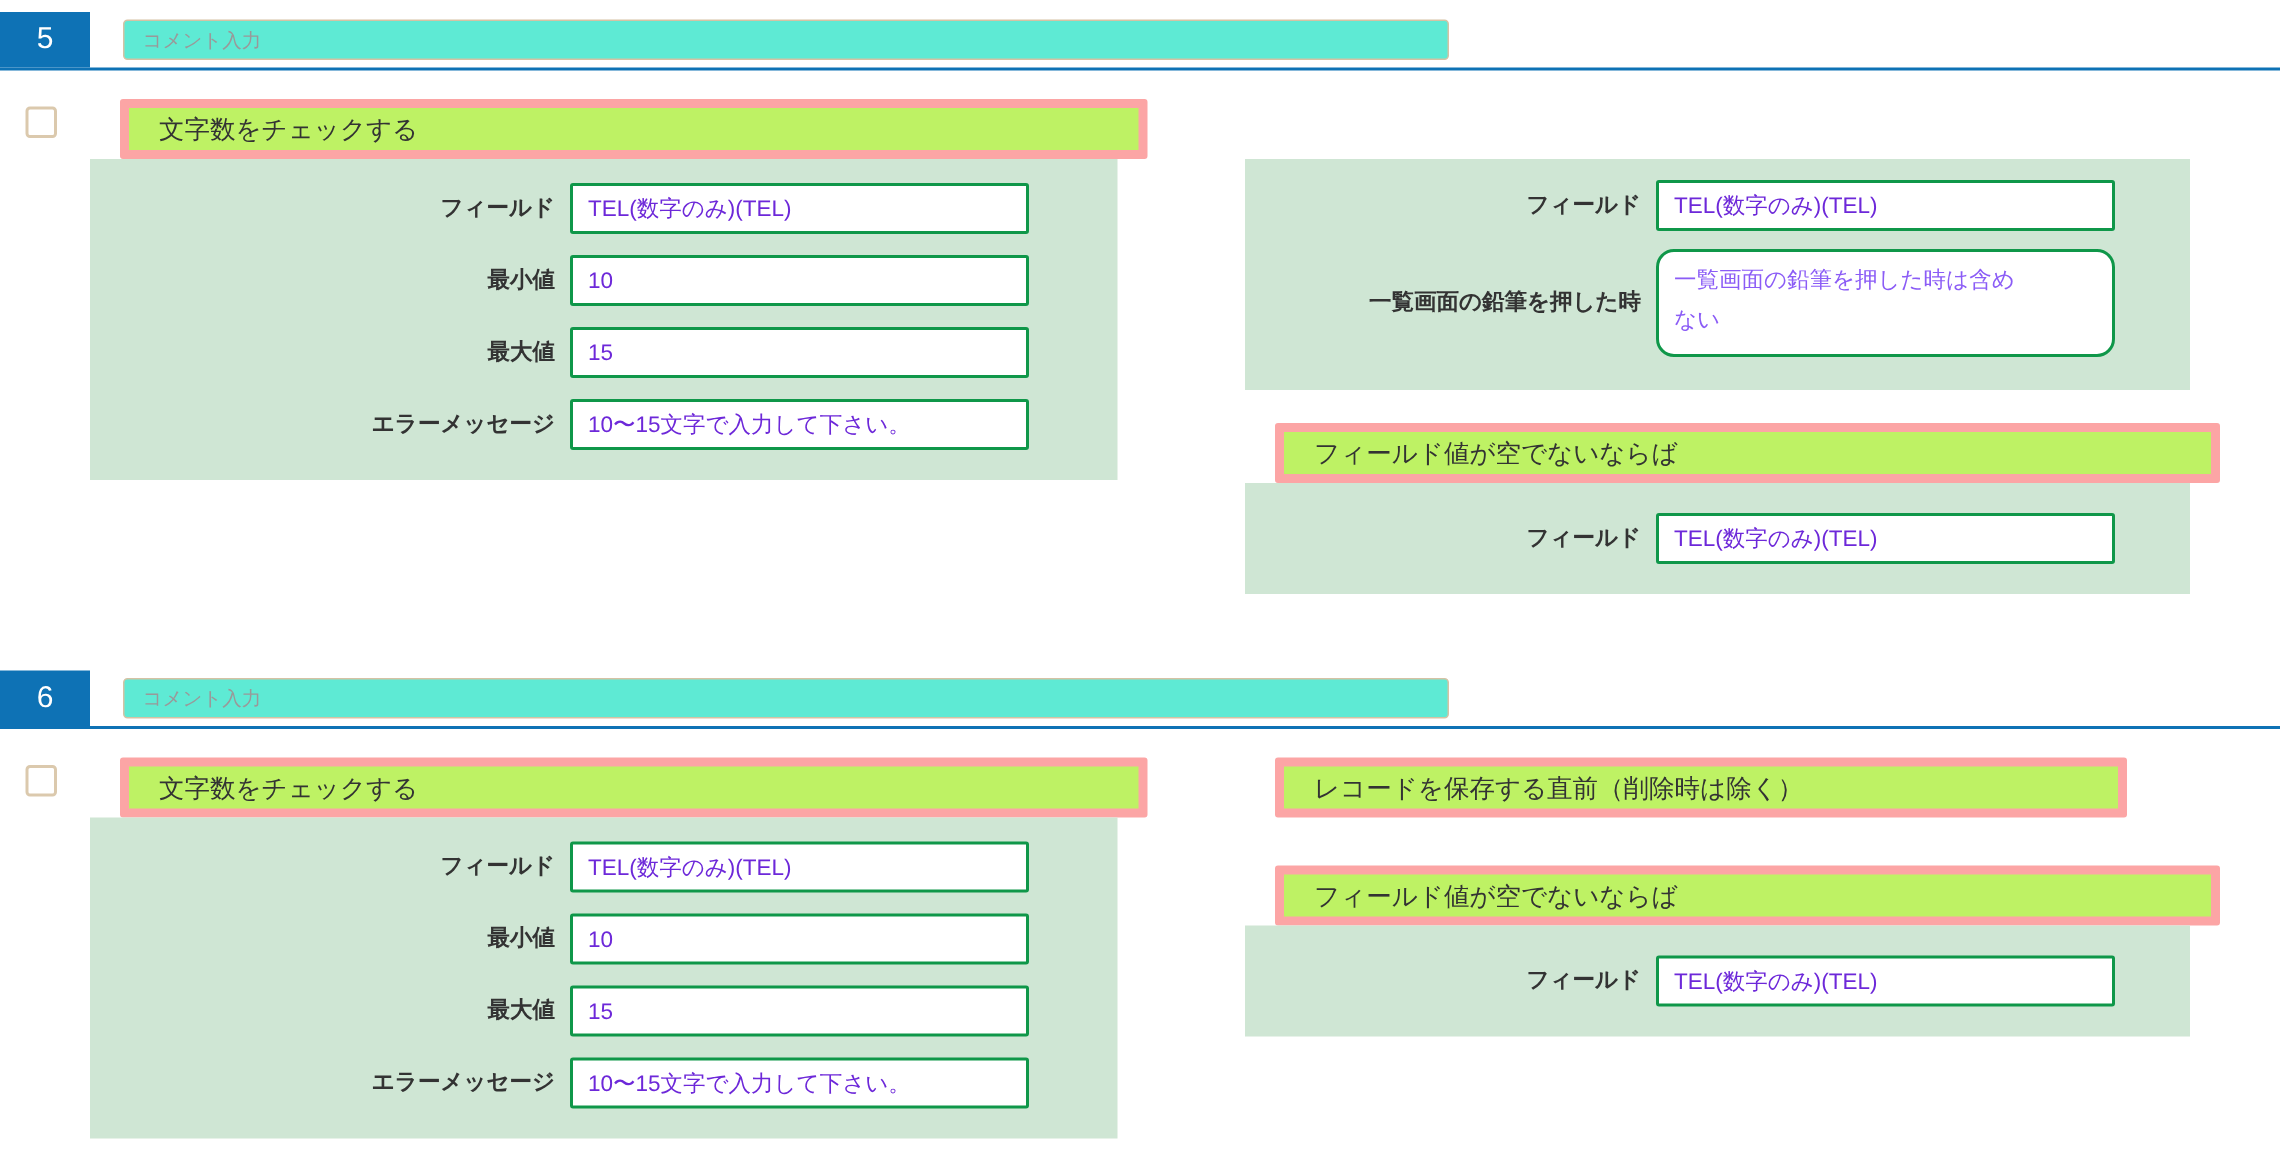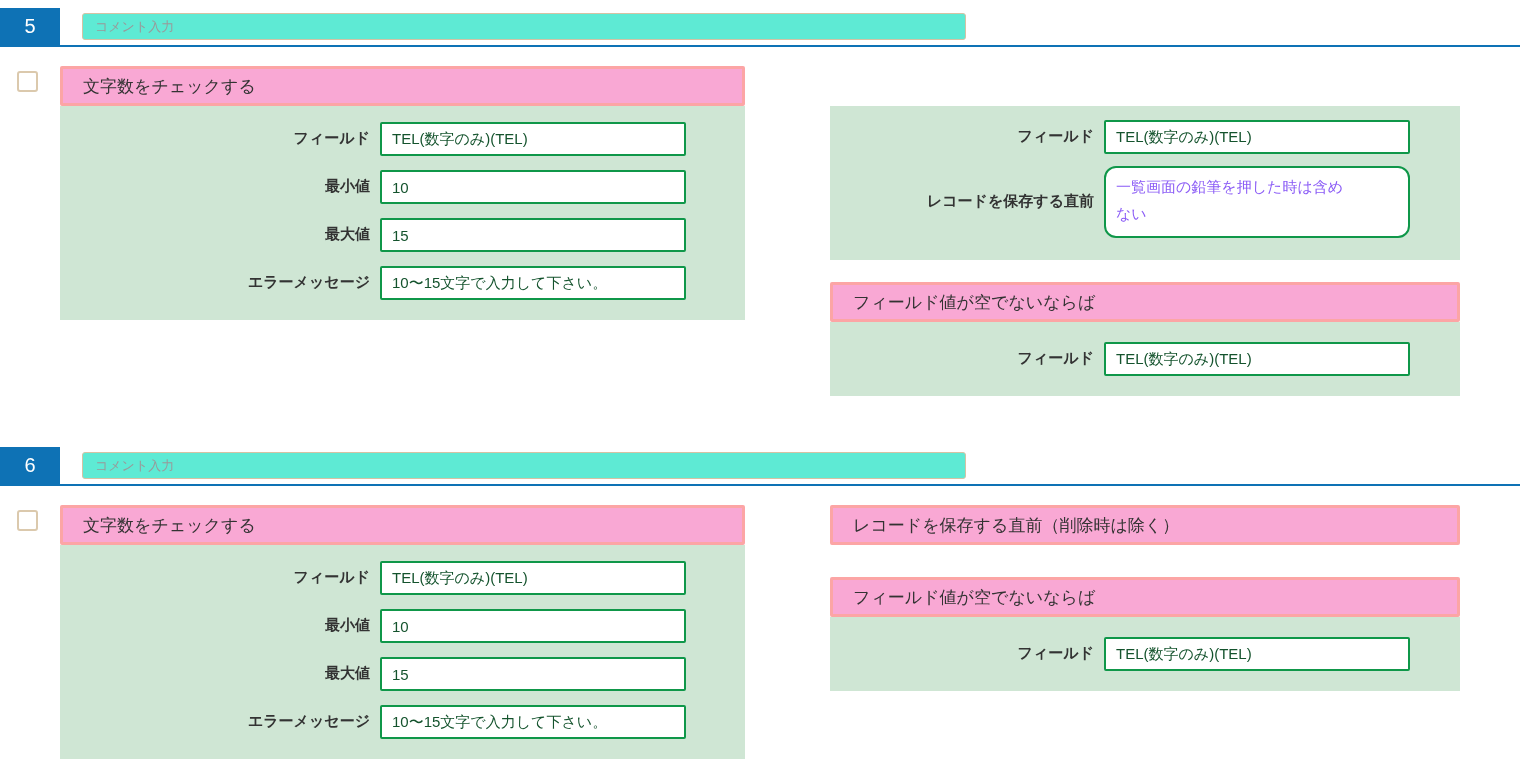--- a/index.html
+++ b/index.html
@@ -24,42 +24,41 @@
     font-size:13px; color:#555; padding:0 12px; outline:none;
     font-family:inherit;
   }
   .comment::placeholder { color:#999; opacity:1; }
   .cb {
     position:absolute; left:17px; width:21px; height:21px;
     -webkit-appearance:none; appearance:none;
     border:2px solid #dbc9ad; border-radius:3px; background:#fff; cursor:pointer;
   }
   .bh {
-    position:absolute; height:40px; background:#f9a8d4;
-    border:3px solid #fca5a5; border-radius:2px;
+    position:absolute; height:40px; background:#bef264;
+    border:6px solid #fca5a5; border-radius:2px;
     display:flex; align-items:center; padding-left:20px;
-    font-size:17px; color:#333;
+    font-size:17px; color:#333;margin-left:20px;
   }
   .bb {
     position:absolute; background:#cfe6d4; overflow:hidden;
   }
   .row {
     display:flex; align-items:center; gap:10px; margin-bottom:14px;
   }
   .lbl {
     text-align:right; font-weight:bold; font-size:15px; color:#333;
     line-height:1.3;
-    font-family:Liberation Serif, serif;
   }
   .lcol .lbl { flex:0 0 310px; }
   .rcol .lbl { flex:0 0 264px; }
   .inp {
     width:306px; height:34px; background:#fff;
     border:2px solid #0f9749; border-radius:2px;
-    font-size:15px; color:#14532d; padding:0 10px; outline:none;
+    font-size:15px; color:#6d28d9; padding:0 10px; outline:none;
     font-family:inherit;
   }
   .ta {
     width:306px; height:72px; background:#fff;
     border:2px solid #0f9749; border-radius:12px;
     font-size:15px; color:#8b5cf6; padding:5px 10px; outline:none;
     font-family:inherit; line-height:1.8; resize:none; overflow:hidden;
   }
 </style>
 </head>
@@ -91,21 +90,21 @@
       <input class="inp" type="text" value="10〜15文字で入力して下さい。" style="">
     </div>
   </div>
 
   <div class="bb rcol" style="left:830px;top:106px;width:630px;height:154px;padding-top:14px">
     <div class="row" style="margin-bottom:12px">
       <div class="lbl">フィールド</div>
       <input class="inp" type="text" value="TEL(数字のみ)(TEL)" style="">
     </div>
     <div class="row">
-      <div class="lbl">レコードを保存する直前</div>
+      <div class="lbl">一覧画面の鉛筆を押した時</div>
       <textarea class="ta" style="">一覧画面の鉛筆を押した時は含め
 ない</textarea>
     </div>
   </div>
 
   <div class="bh" style="left:830px;top:282px;width:630px">フィールド値が空でないならば</div>
   <div class="bb rcol" style="left:830px;top:322px;width:630px;height:74px;padding-top:20px">
     <div class="row">
       <div class="lbl">フィールド</div>
       <input class="inp" type="text" value="TEL(数字のみ)(TEL)" style="">
@@ -130,21 +129,21 @@
     <div class="row">
       <div class="lbl">最大値</div>
       <input class="inp" type="text" value="15" style="">
     </div>
     <div class="row">
       <div class="lbl">エラーメッセージ</div>
       <input class="inp" type="text" value="10〜15文字で入力して下さい。" style="">
     </div>
   </div>
 
-  <div class="bh" style="left:830px;top:505px;width:630px">レコードを保存する直前（削除時は除く）</div>
+  <div class="bh" style="left:830px;top:505px;width:568px">レコードを保存する直前（削除時は除く）</div>
 
   <div class="bh" style="left:830px;top:577px;width:630px">フィールド値が空でないならば</div>
   <div class="bb rcol" style="left:830px;top:617px;width:630px;height:74px;padding-top:20px">
     <div class="row">
       <div class="lbl">フィールド</div>
       <input class="inp" type="text" value="TEL(数字のみ)(TEL)" style="">
     </div>
   </div>
 
 </div>

